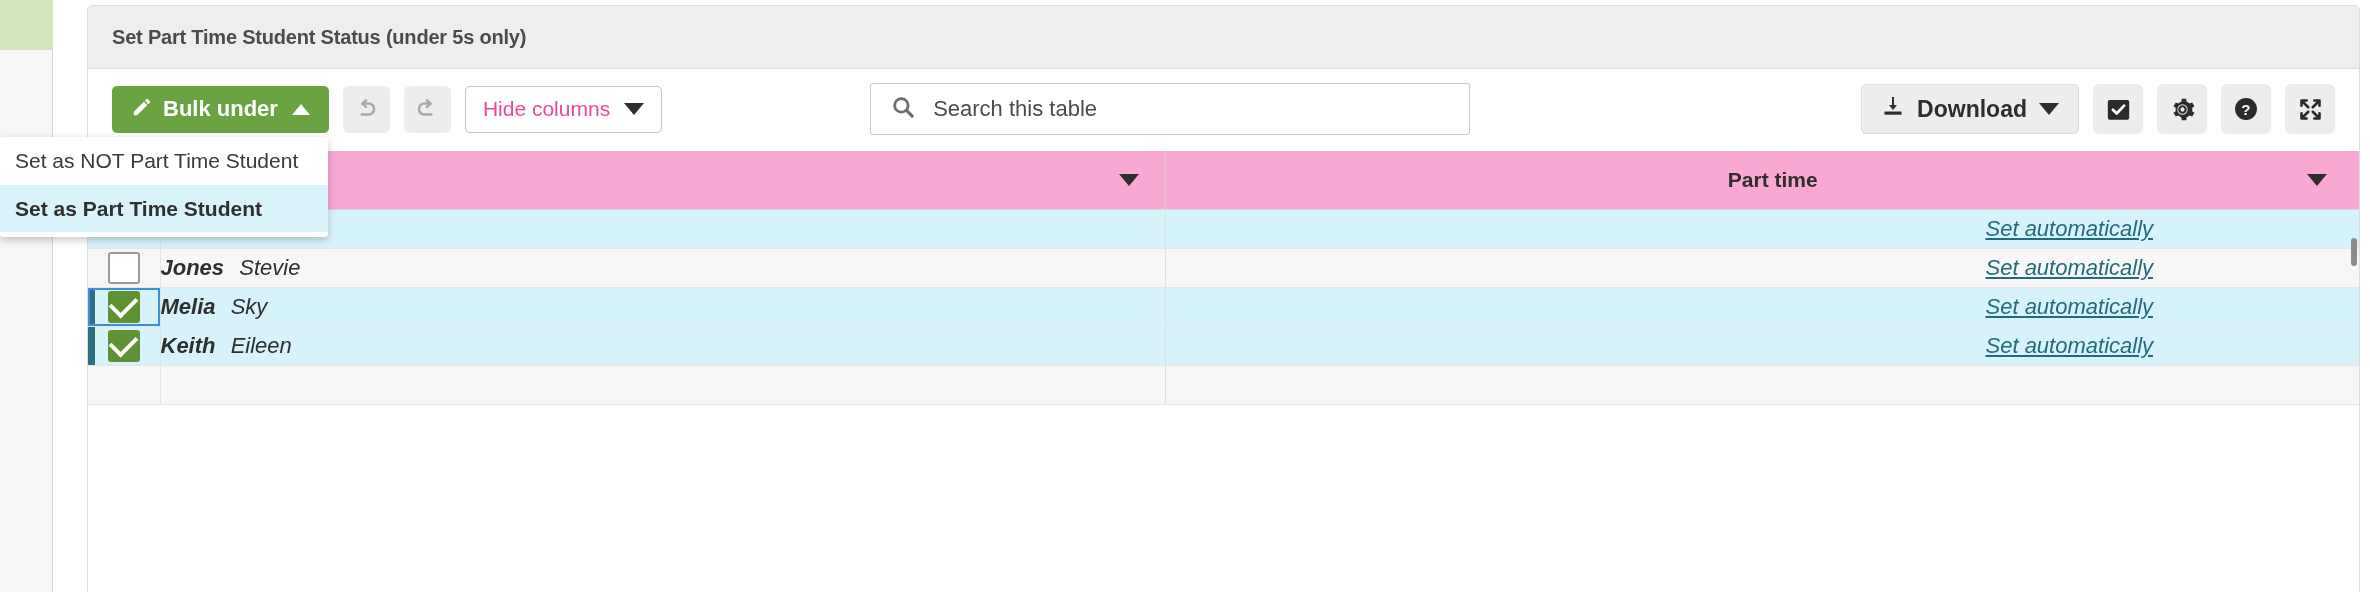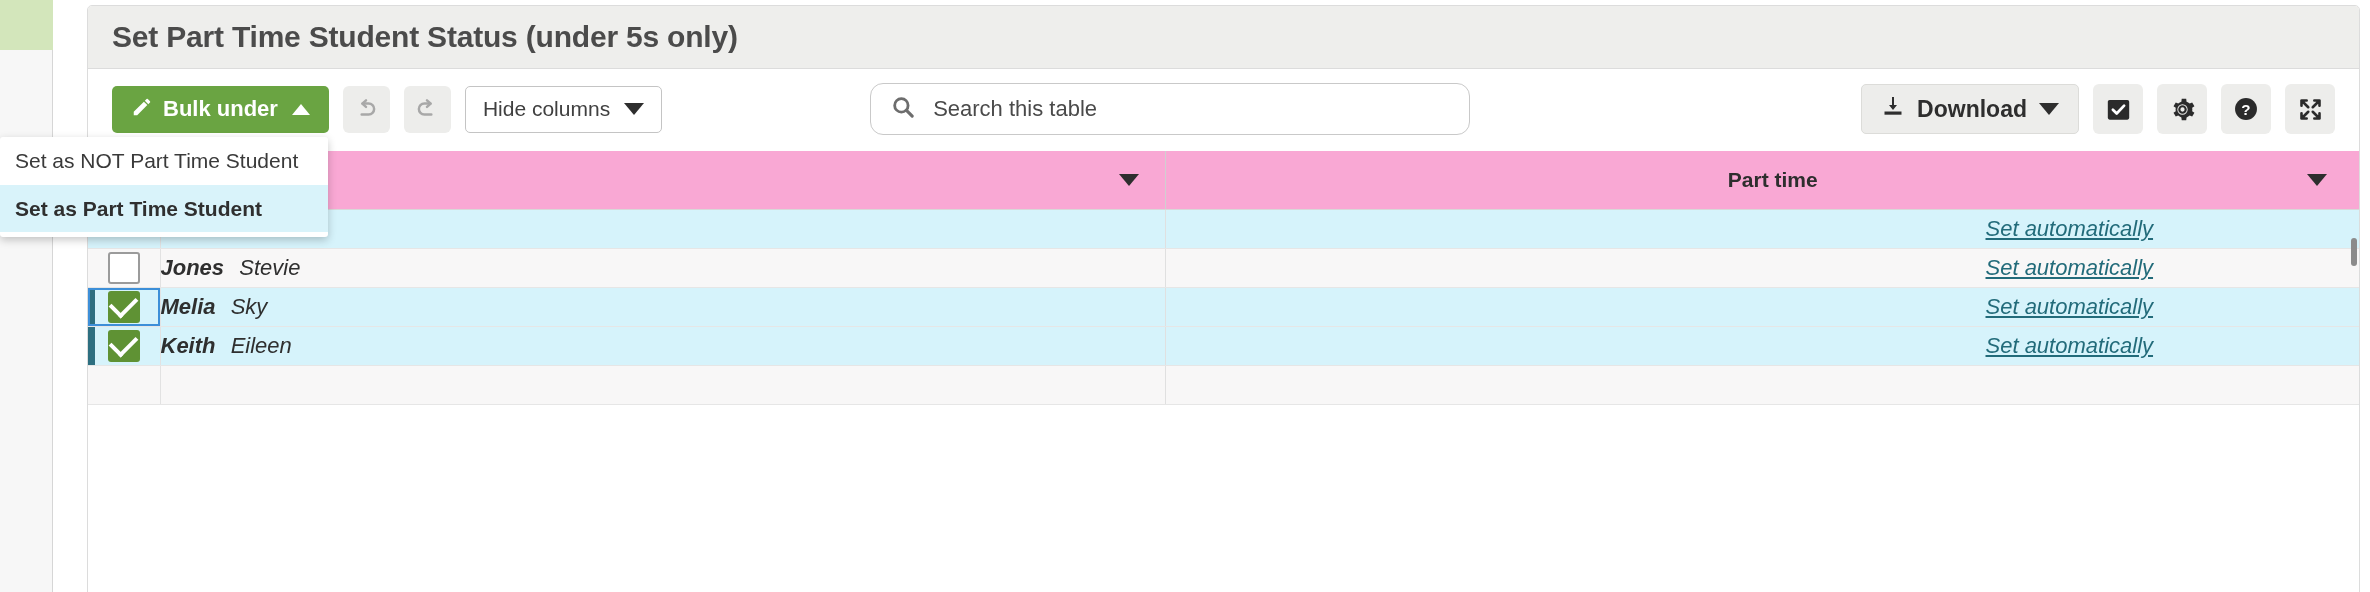--- a/index.html
+++ b/index.html
@@ -30,21 +30,21 @@
   }
   .card-header {
     height: 63px;
     background: #eeeeec;
     border-bottom: 1px solid #dcdcdc;
     border-radius: 4px 4px 0 0;
     display: flex; align-items: center;
     padding: 0 24px;
   }
   .card-title {
-    font-size: 30px; font-weight: bold; color: #4b4b4b;
+    font-size: 20px; font-weight: bold; color: #4b4b4b;
     letter-spacing: -0.2px; white-space: nowrap;
   }
 
   
   .toolbar {
     height: 80px; display: flex; align-items: center;
     padding: 0 24px; gap: 14px; position: relative;
     background: #ffffff;
   }
   .btn-bulk {
@@ -66,36 +66,36 @@
   .btn-ghost {
     width: 47px; height: 47px; border: none; border-radius: 6px;
     background: #ededeb; color: #a8a8a8;
     display: inline-flex; align-items: center; justify-content: center;
     cursor: pointer;
   }
   .btn-outline {
     display: inline-flex; align-items: center; gap: 14px;
     height: 47px; padding: 0 17px;
     border: 1px solid #c4c4c4; border-radius: 5px;
-    background: #ffffff; color: #404040; font-size: 21px;
+    background: #ffffff; color: #ec4899; font-size: 21px;
     font-family: "Liberation Sans", sans-serif; cursor: pointer;
     white-space: nowrap;
   }
   .caret-down {
     width: 0; height: 0; border-left: 10px solid transparent;
     border-right: 10px solid transparent; border-top: 12px solid #2e2e2e;
   }
 
   .search-wrap {
     position: relative; margin-left: 194px;
     width: 600px; height: 52px;
   }
   .search-input {
     width: 100%; height: 52px;
-    border: 1px solid #c9c9c9; border-radius: 13px;
+    border: 1px solid #c9c9c9; border-radius: 3px;
     background: #ffffff; padding: 0 14px 0 62px;
     font-size: 22px; color: #3b3b3b;
     font-family: "Liberation Sans", sans-serif;
   }
   .search-input::placeholder { color: #4a4a4a; }
   .search-icon {
     position: absolute; left: 20px; top: 50%; transform: translateY(-50%);
     color: #6d6d6d; pointer-events: none;
   }
 

